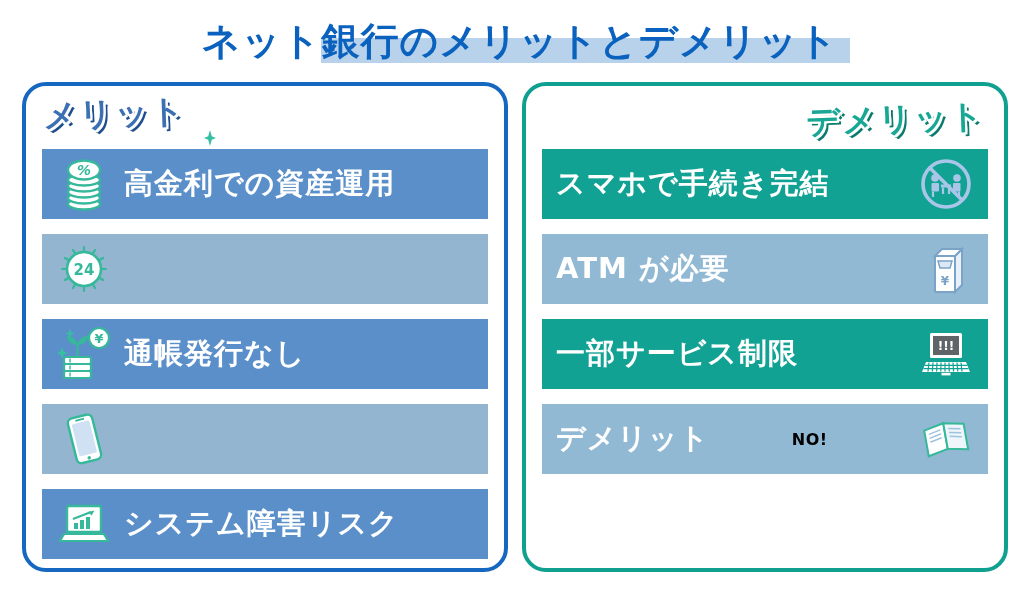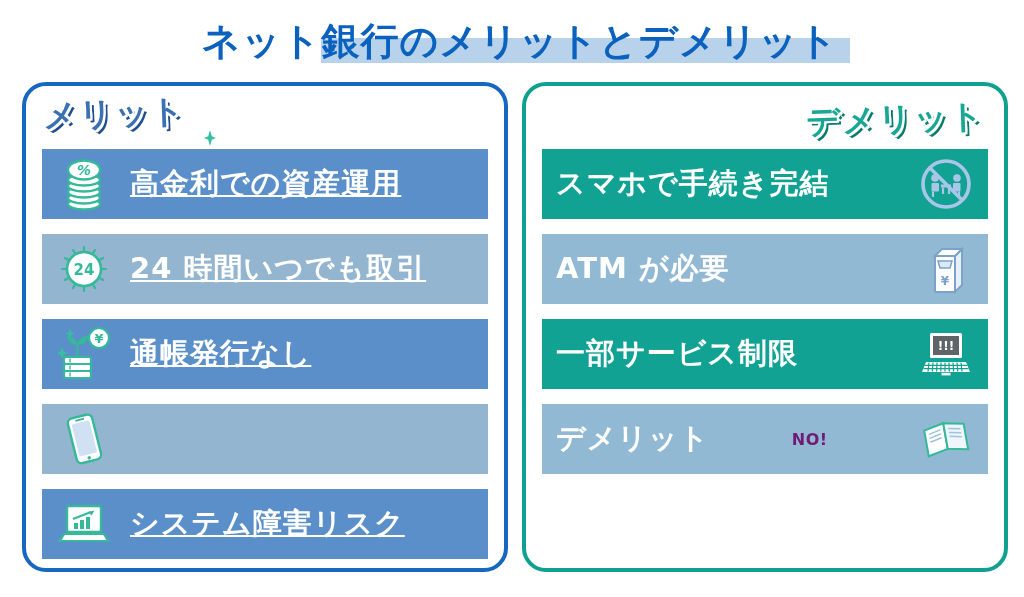--- a/index.html
+++ b/index.html
@@ -53,25 +53,25 @@
     padding:0 14px;box-sizing:border-box;
   }
   .row.m-dark{background:var(--merit_row_dark,#5b8fc9);}
   .row.m-light{background:var(--merit_row_light,#93b5cf);}
   .row.d-dark{background:var(--demerit_row_dark,#11a294);}
   .row.d-light{background:var(--demerit_row_light,#92b9d3);}
 
   .row-label{
     color:#ffffff;font-weight:bold;font-size:29px;letter-spacing:1px;white-space:nowrap;
   }
-  .merit .row-label{margin-left:18px;text-decoration:underline;}
+  .merit .row-label{margin-left:12px;}
   .icon-box{display:flex;align-items:center;justify-content:center;width:56px;flex:0 0 56px;}
   .demerit .icon-box{margin-left:auto;}
   .badge-no{
-    margin-left:auto;margin-right:8px;color:#701a75;font-weight:bold;font-size:16px;letter-spacing:.5px;
+    margin-left:auto;margin-right:8px;color:#000000;font-weight:bold;font-size:16px;letter-spacing:.5px;
   }
   .sparkle{position:absolute;left:178px;top:44px;}
 </style>
 </head>
 <body>
 
 <div class="title-wrap">
   <span>ネット</span><span class="hl">銀行のメリットとデメリット</span>
 </div>
 
@@ -115,21 +115,20 @@
             <line x1="24" y1="2" x2="24" y2="6.5" transform="rotate(180 24 24)"></line>
             <line x1="24" y1="2" x2="24" y2="6.5" transform="rotate(210 24 24)"></line>
             <line x1="24" y1="2" x2="24" y2="6.5" transform="rotate(240 24 24)"></line>
             <line x1="24" y1="2" x2="24" y2="6.5" transform="rotate(270 24 24)"></line>
             <line x1="24" y1="2" x2="24" y2="6.5" transform="rotate(300 24 24)"></line>
             <line x1="24" y1="2" x2="24" y2="6.5" transform="rotate(330 24 24)"></line>
           </g>
           <text x="24" y="29.5" font-size="15" font-weight="bold" fill="var(--merit_icon,#36b89b)" text-anchor="middle">24</text>
         </svg>
       </span>
-      <span class="row-label">24 時間いつでも取引</span>
     </div>
 
     <div class="row m-dark">
       <span class="icon-box">
         <svg width="52" height="54" viewBox="0 0 52 54">
           <g fill="#fff" stroke="var(--merit_icon,#36b89b)" stroke-width="2.2">
             <rect x="6" y="44" width="27" height="7" rx="2"></rect>
             <rect x="6" y="37" width="27" height="7" rx="2"></rect>
             <rect x="6" y="30" width="27" height="7" rx="2"></rect>
           </g>

